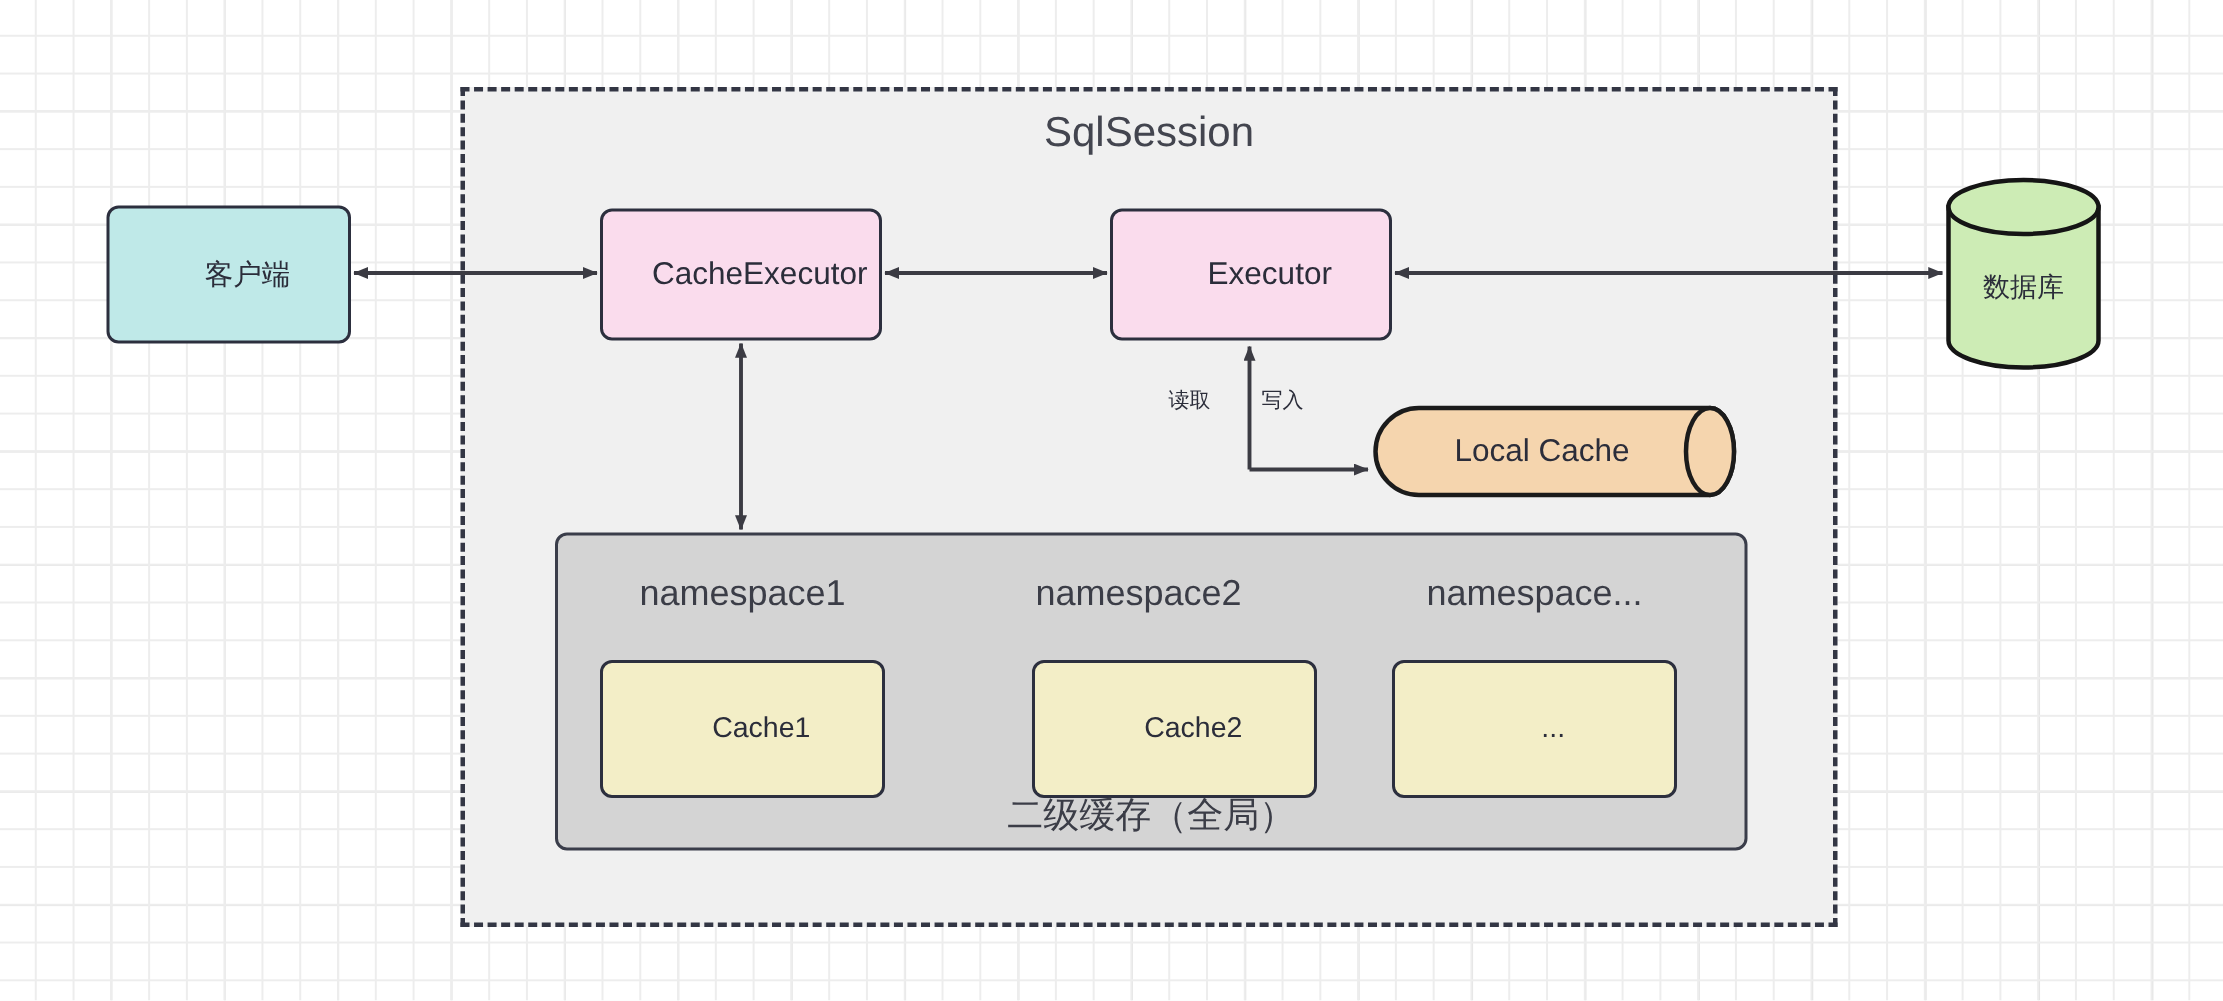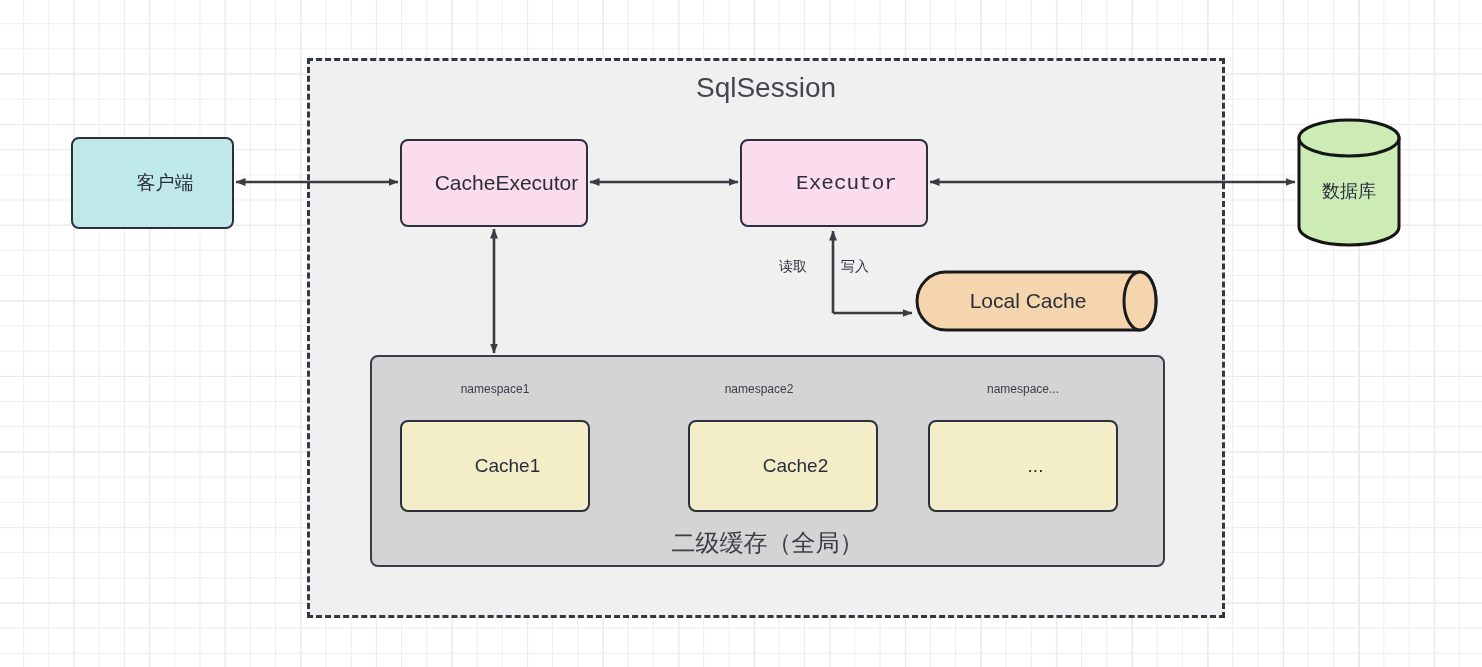--- a/index.html
+++ b/index.html
@@ -72,21 +72,20 @@
     left: 400px; top: 139px; width: 188px; height: 88px;
     background: #fadced;
     font-size: 21px;
   }
 
   
   #executor-box {
     left: 740px; top: 139px; width: 188px; height: 88px;
     background: #fadced;
     font-size: 21px;
-    font-family: Liberation Mono, monospace;
   }
 
   
   #database-cylinder {
     position: absolute;
     left: 1297px; top: 118px; width: 104px; height: 129px;
   }
   #database-cylinder .db-label {
     position: absolute;
     left: 0; top: 0; width: 104px; height: 129px;
@@ -112,30 +111,31 @@
   #second-cache-container {
     position: absolute;
     left: 370px; top: 355px; width: 795px; height: 212px;
     box-sizing: border-box;
     border: 2px solid #3a3d4a;
     border-radius: 8px;
     background: #d4d4d4;
   }
   .ns-label {
     position: absolute;
-    font-size: 12px;
+    font-size: 24px;
     color: #3b3d47;
     text-align: center;
     width: 190px;
   }
   .cache-box {
     position: absolute;
     width: 190px; height: 92px;
     background: #f3eec7;
     font-size: 19px;
+    margin-top: 20px;
   }
   #second-cache-caption {
     position: absolute;
     left: 370px; top: 527px;
     width: 795px;
     text-align: center;
     font-size: 24px;
     color: #3b3d47;
   }
 

